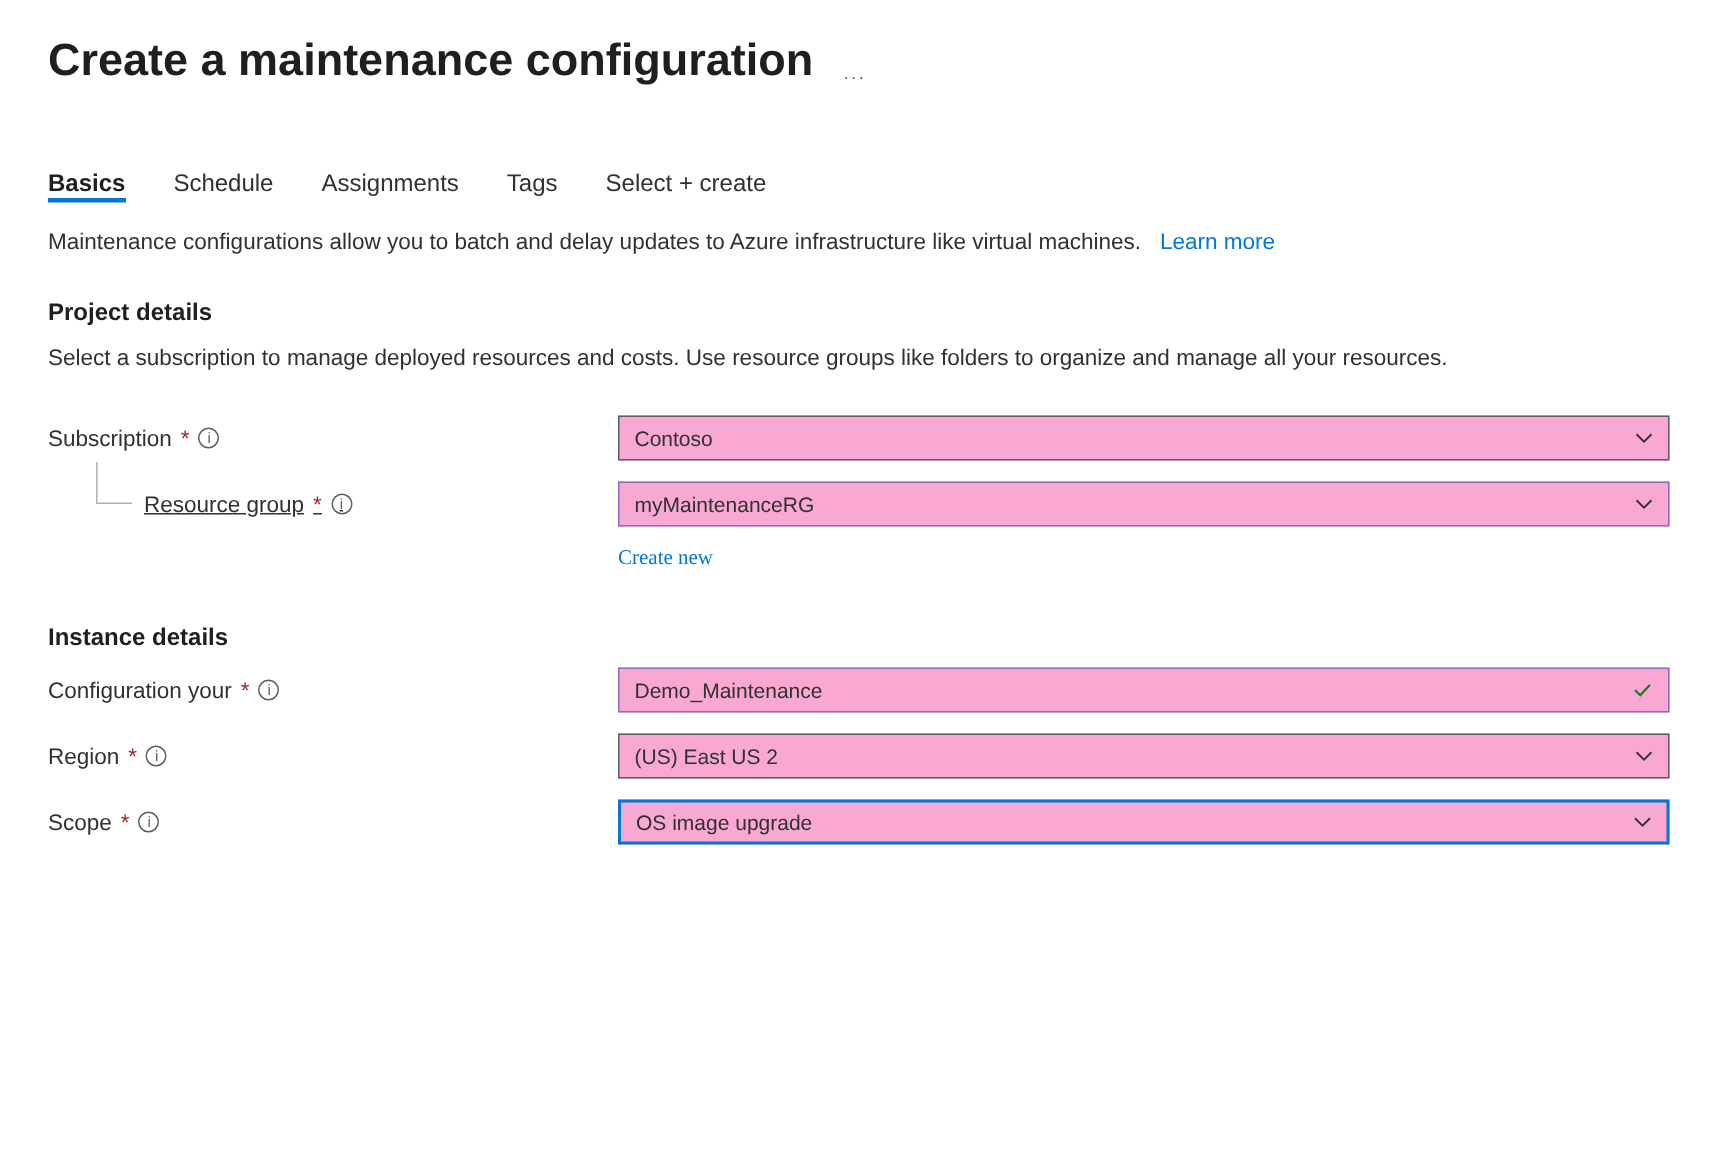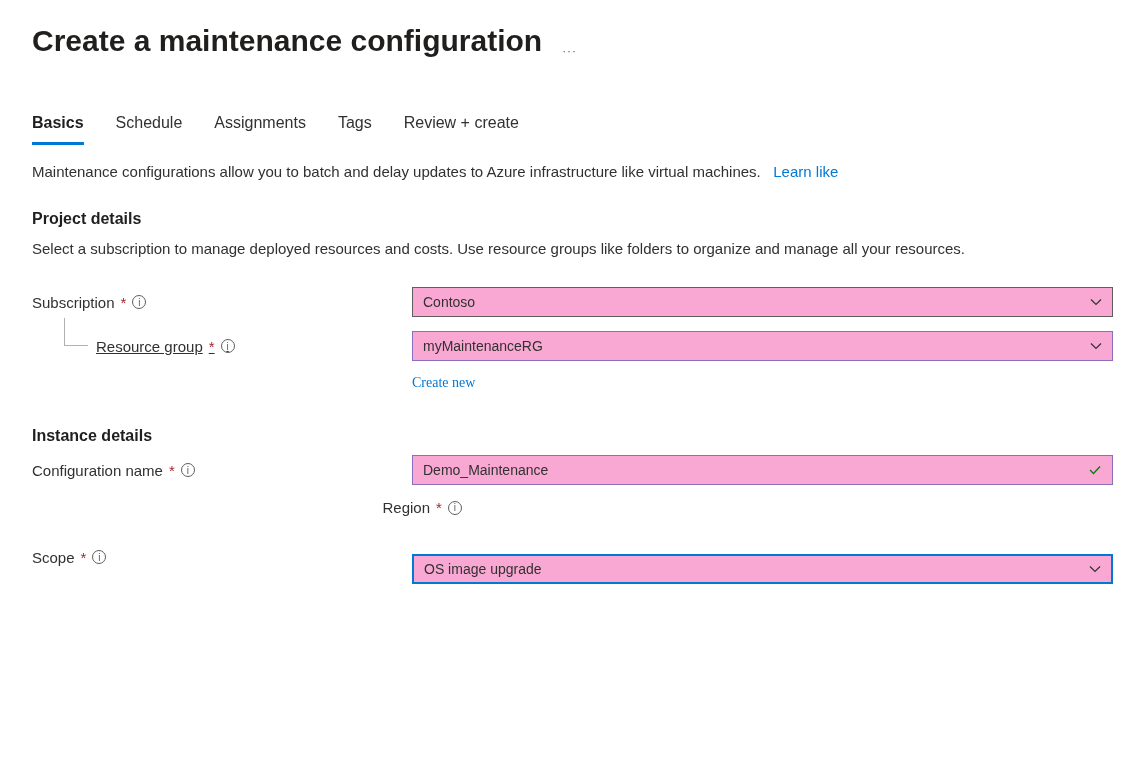--- a/index.html
+++ b/index.html
@@ -29,21 +29,21 @@
     }
     .tabs {
       display: flex;
       gap: 32px;
       border-bottom: 0;
       margin-bottom: 18px;
     }
     .tab {
       font-size: 16px;
       color: #323130;
-      padding-bottom: 10px;
+      padding-bottom: 0;
       cursor: pointer;
       border-bottom: 3px solid transparent;
     }
     .tab.active {
       font-weight: 600;
       color: #201f1e;
       border-bottom-color: #0078d4;
     }
     .intro {
       font-size: 15px;
@@ -64,21 +64,20 @@
     .section-desc {
       font-size: 15px;
       color: #323130;
       margin-bottom: 28px;
       line-height: 1.4;
     }
     .field-row {
       display: flex;
       align-items: center;
       margin-bottom: 14px;
-      justify-content: center;
     }
     .field-label-col {
       width: 380px;
       display: flex;
       align-items: center;
       gap: 6px;
       font-size: 15px;
       color: #323130;
     }
     .field-label-col.indented {
@@ -127,21 +126,20 @@
       justify-content: space-between;
       cursor: pointer;
       position: relative;
     }
     .select.purple-border, .input.purple-border {
       border-color: #8a6fbf;
     }
     .select.blue-border {
       border-color: #0078d4;
       border-width: 2px;
-      margin-top: 24px;
     }
     .chevron {
       width: 12px;
       height: 12px;
     }
     .chevron svg { display: block; }
     .input {
       cursor: text;
       padding-right: 52px;
     }
@@ -167,27 +165,27 @@
 <div class="title-row">
   <h1>Create a maintenance configuration</h1>
   <span class="ellipsis">···</span>
 </div>
 
 <div class="tabs">
   <div class="tab active">Basics</div>
   <div class="tab">Schedule</div>
   <div class="tab">Assignments</div>
   <div class="tab">Tags</div>
-  <div class="tab">Review + create</div>
+  <div class="tab">Select + create</div>
 </div>
 
 <p class="intro">
   <span>Maintenance configurations allow you to batch and delay updates to Azure infrastructure like virtual machines.</span>
   &nbsp;
-  <a class="link">Learn like</a>
+  <a class="link">Learn more</a>
 </p>
 
 <div class="section">
   <div class="section-title">Project details</div>
   <div class="section-desc">Select a subscription to manage deployed resources and costs. Use resource groups like folders to organize and manage all your resources.</div>
 
   <div class="field-row">
     <div class="field-label-col">
       <span>Subscription</span>
       <span class="required">*</span>
@@ -226,21 +224,21 @@
   <div class="sub-action">
     <a class="link">Create new</a>
   </div>
 </div>
 
 <div class="section">
   <div class="section-title">Instance details</div>
 
   <div class="field-row">
     <div class="field-label-col">
-      <span>Configuration name</span>
+      <span>Configuration your</span>
       <span class="required">*</span>
       <span class="info-icon">i</span>
     </div>
     <div class="field-control-col">
       <div class="input purple-border">
         <span>Demo_Maintenance</span>
         <span class="check-icon">
           <svg width="14" height="14" viewBox="0 0 14 14">
               <path d="M2 7 L5.5 10.5 L12 3.5" stroke="#107c10" stroke-width="1.4" fill="none"></path>
             </svg>
@@ -248,20 +246,30 @@
       </div>
     </div>
   </div>
 
   <div class="field-row">
     <div class="field-label-col">
       <span>Region</span>
       <span class="required">*</span>
       <span class="info-icon">i</span>
     </div>
+    <div class="field-control-col">
+      <div class="select">
+        <span>(US) East US 2</span>
+        <span class="chevron">
+          <svg width="12" height="12" viewBox="0 0 12 12">
+              <path d="M1 3.5 L6 8.5 L11 3.5" stroke="#323130" stroke-width="1.2" fill="none"></path>
+            </svg>
+        </span>
+      </div>
+    </div>
   </div>
 
   <div class="field-row">
     <div class="field-label-col">
       <span>Scope</span>
       <span class="required">*</span>
       <span class="info-icon">i</span>
     </div>
     <div class="field-control-col">
       <div class="select blue-border">

